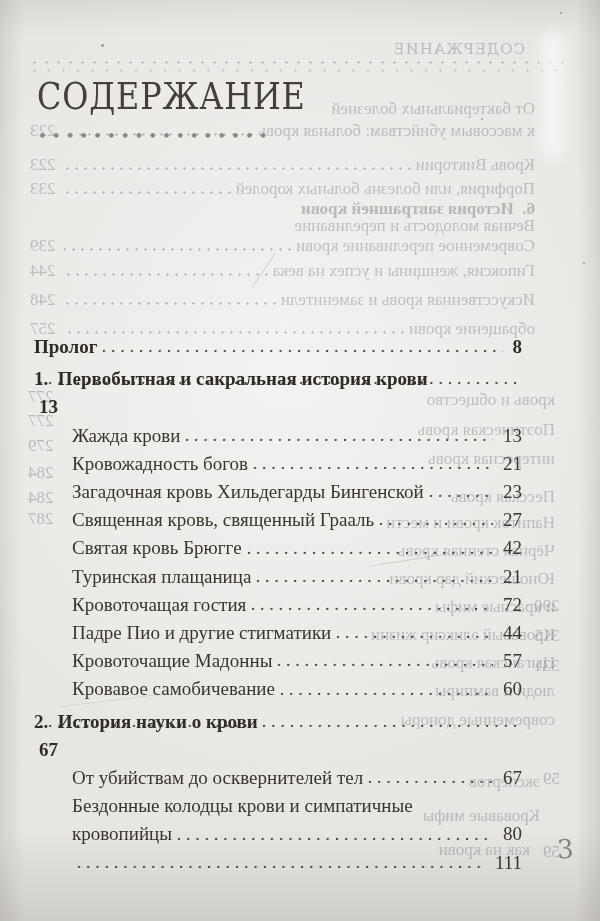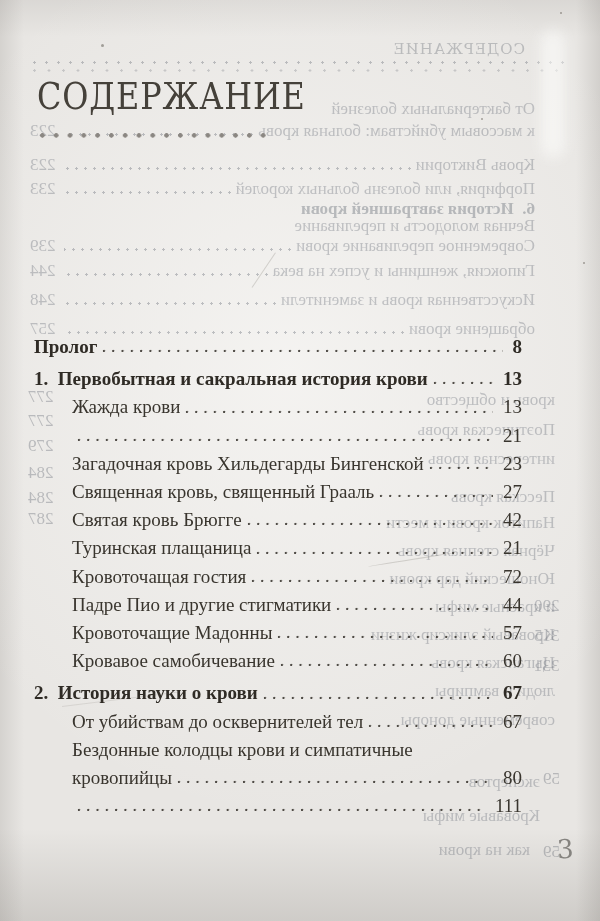--- a/index.html
+++ b/index.html
@@ -25,21 +25,21 @@
     position:absolute;left:40px;top:133px;width:230px;height:5px;
     background-image:radial-gradient(circle at 2.4px 2.4px,#8b8782 2px,rgba(0,0,0,0) 2.5px);
     background-size:13.8px 5px;background-repeat:repeat-x;
   }
   
   .toc{position:absolute;left:34px;top:333px;width:488px;font-size:19px;}
   .row{display:flex;line-height:28.2px;}
   .row .lbl{flex:0 0 auto;white-space:pre;}
   .row.ind{padding-left:38px;}
   .row.bold{font-weight:700;color:#2f2b25;}
-  .toc .row.bold:not(:first-child){margin-top:4px;}
+  .toc .row.bold:not(:first-child){margin-top:4px;flex-direction:column;}
   .leader{flex:1 1 auto;position:relative;min-width:10px;}
   .leader::after{
     content:"";position:absolute;left:5px;right:5px;bottom:8px;height:4px;
     background-image:radial-gradient(circle at 1.9px 1.9px,rgba(52,48,42,.85) 1.15px,rgba(0,0,0,0) 1.5px);
     background-size:9.3px 4px;background-repeat:repeat-x;
   }
   .pg{flex:0 0 auto;padding-left:5px;white-space:pre;}
   
   .folio{
     position:absolute;left:557px;top:836px;font-size:26px;line-height:1;
@@ -222,20 +222,21 @@
         <span class="lbl">1.  Первобытная и сакральная история крови</span>
         <span class="leader"></span>
         <span class="pg">13</span>
       </div>
       <div class="row ind">
         <span class="lbl">Жажда крови</span>
         <span class="leader"></span>
         <span class="pg">13</span>
       </div>
       <div class="row ind">
+        <span class="lbl">Кровожадность богов</span>
         <span class="leader"></span>
         <span class="pg">21</span>
       </div>
       <div class="row ind">
         <span class="lbl">Загадочная кровь Хильдегарды Бингенской</span>
         <span class="leader"></span>
         <span class="pg">23</span>
       </div>
       <div class="row ind">
         <span class="lbl">Священная кровь, священный Грааль</span>

